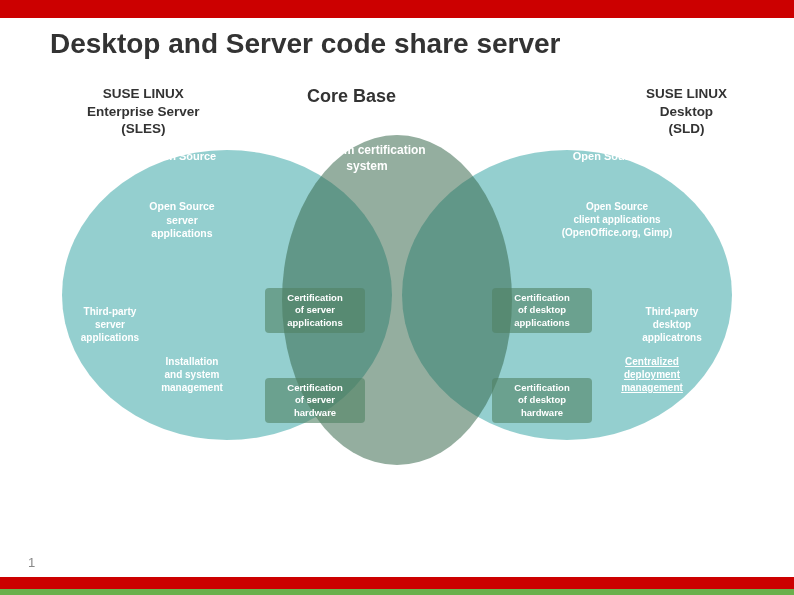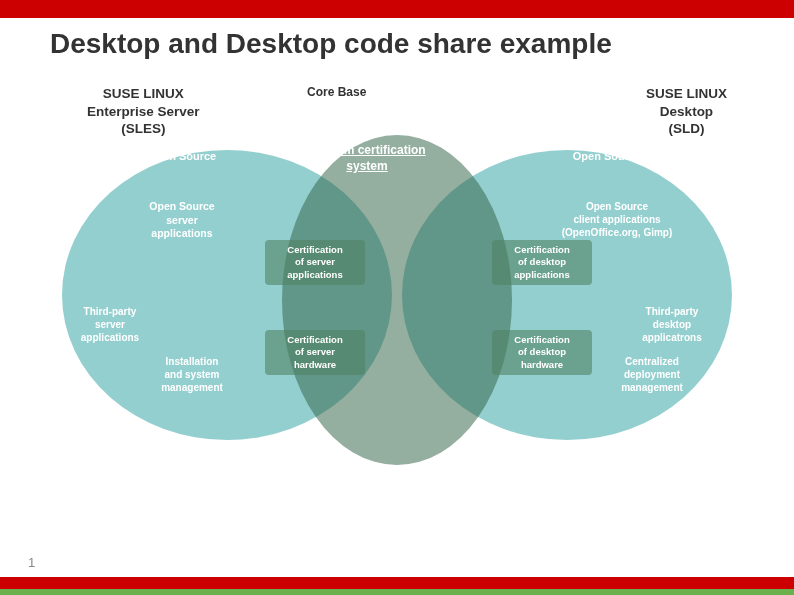--- a/index.html
+++ b/index.html
@@ -83,21 +83,21 @@
       font-size: 13.5px;
       font-weight: bold;
       color: #333;
       line-height: 1.3;
     }
 
     
     .label-core {
       position: absolute;
       top: 0; left: 280px;
-      font-size: 12px;
+      font-size: 18px;
       font-weight: bold;
       color: #333;
       line-height: 1.3;
     }
 
     
     .label-sld {
       position: absolute;
       top: 0; right: 40px;
       text-align: center;
@@ -157,20 +157,21 @@
     }
 
     
     .cert-box {
       position: absolute;
       text-align: center;
       font-size: 9.5px;
       color: #fff;
       font-weight: bold;
       line-height: 1.3;
+      margin-top: 48px;
     }
 
     .cert-server-apps {
       top: 155px;
       left: 238px;
       width: 100px;
       background: rgba(80,130,100,0.6);
       padding: 4px 3px;
       border-radius: 4px;
     }
@@ -229,20 +230,21 @@
     .text-centralized {
       position: absolute;
       top: 270px;
       right: 60px;
       width: 110px;
       text-align: center;
       font-size: 10px;
       color: #fff;
       font-weight: bold;
       line-height: 1.3;
+      text-decoration: underline;
     }
 
     
     .text-os-left {
       position: absolute;
       top: 65px;
       left: 90px;
       width: 130px;
       text-align: center;
       font-size: 11px;
@@ -267,21 +269,21 @@
       top: 0; left: 0;
       width: 100%;
       height: 100%;
     }
   </style>
 </head>
 <body>
 
 <div class="top-bar"></div>
 
-<h1 class="page-title">Desktop and Desktop code share example</h1>
+<h1 class="page-title">Desktop and Server code share server</h1>
 
 <div class="main-content">
   <div class="venn-container">
 
     <svg class="venn-svg" viewBox="0 0 740 420" xmlns="http://www.w3.org/2000/svg">
 
       <ellipse cx="200" cy="210" rx="165" ry="145" fill="rgba(0,140,140,0.42)"></ellipse>
 
       <ellipse cx="540" cy="210" rx="165" ry="145" fill="rgba(0,140,140,0.42)"></ellipse>
 
@@ -296,21 +298,21 @@
     <div class="label-core">
       <span>Core Base</span>
     </div>
     <div class="label-sld">
       <span style="white-space:pre-line;">SUSE LINUX
 Desktop
 (SLD)</span>
     </div>
 
     <div class="text-uniform-cert">
-      <span style="white-space:pre-line;text-decoration:underline;">Uniform certification
+      <span style="white-space:pre-line;">Uniform certification
 system</span>
     </div>
 
     <div class="text-os-left">Open Source</div>
 
     <div class="text-open-source-server">
       <span style="white-space:pre-line;">Open Source
 server
 applications</span>
     </div>

